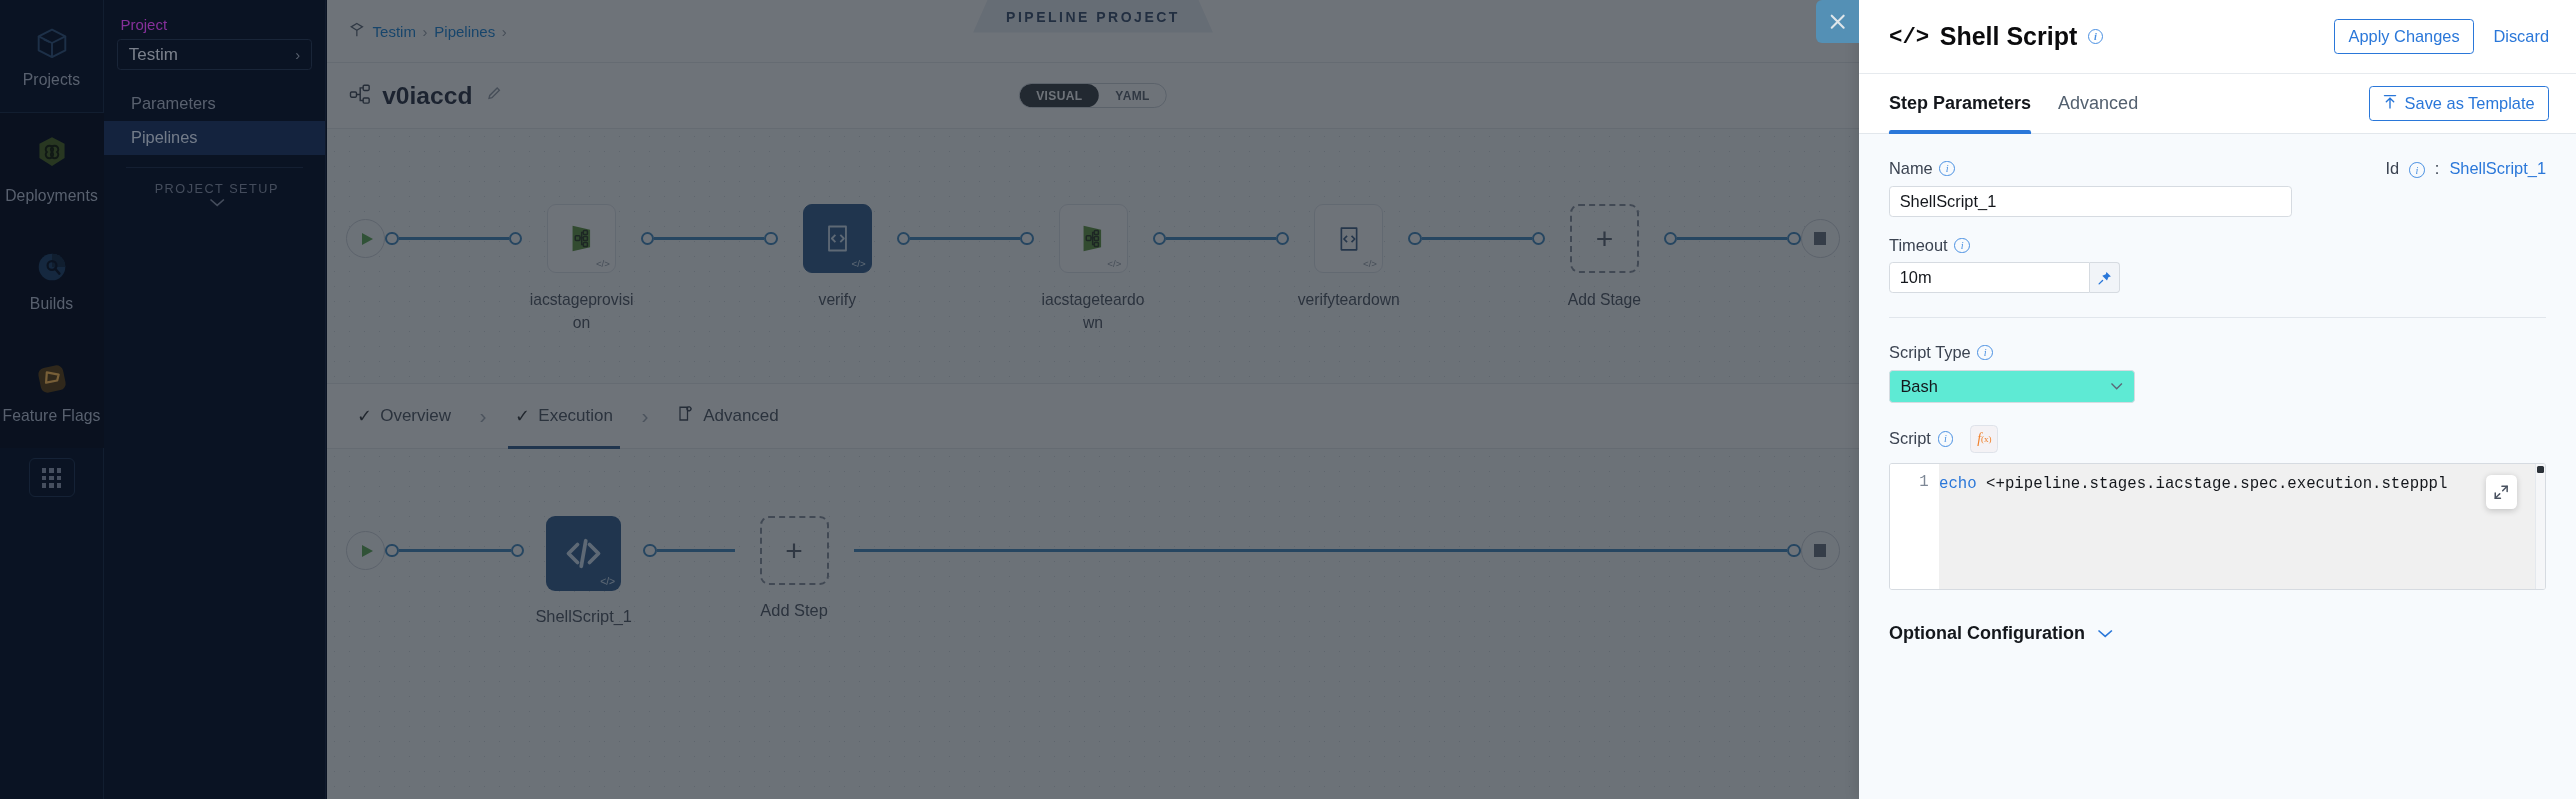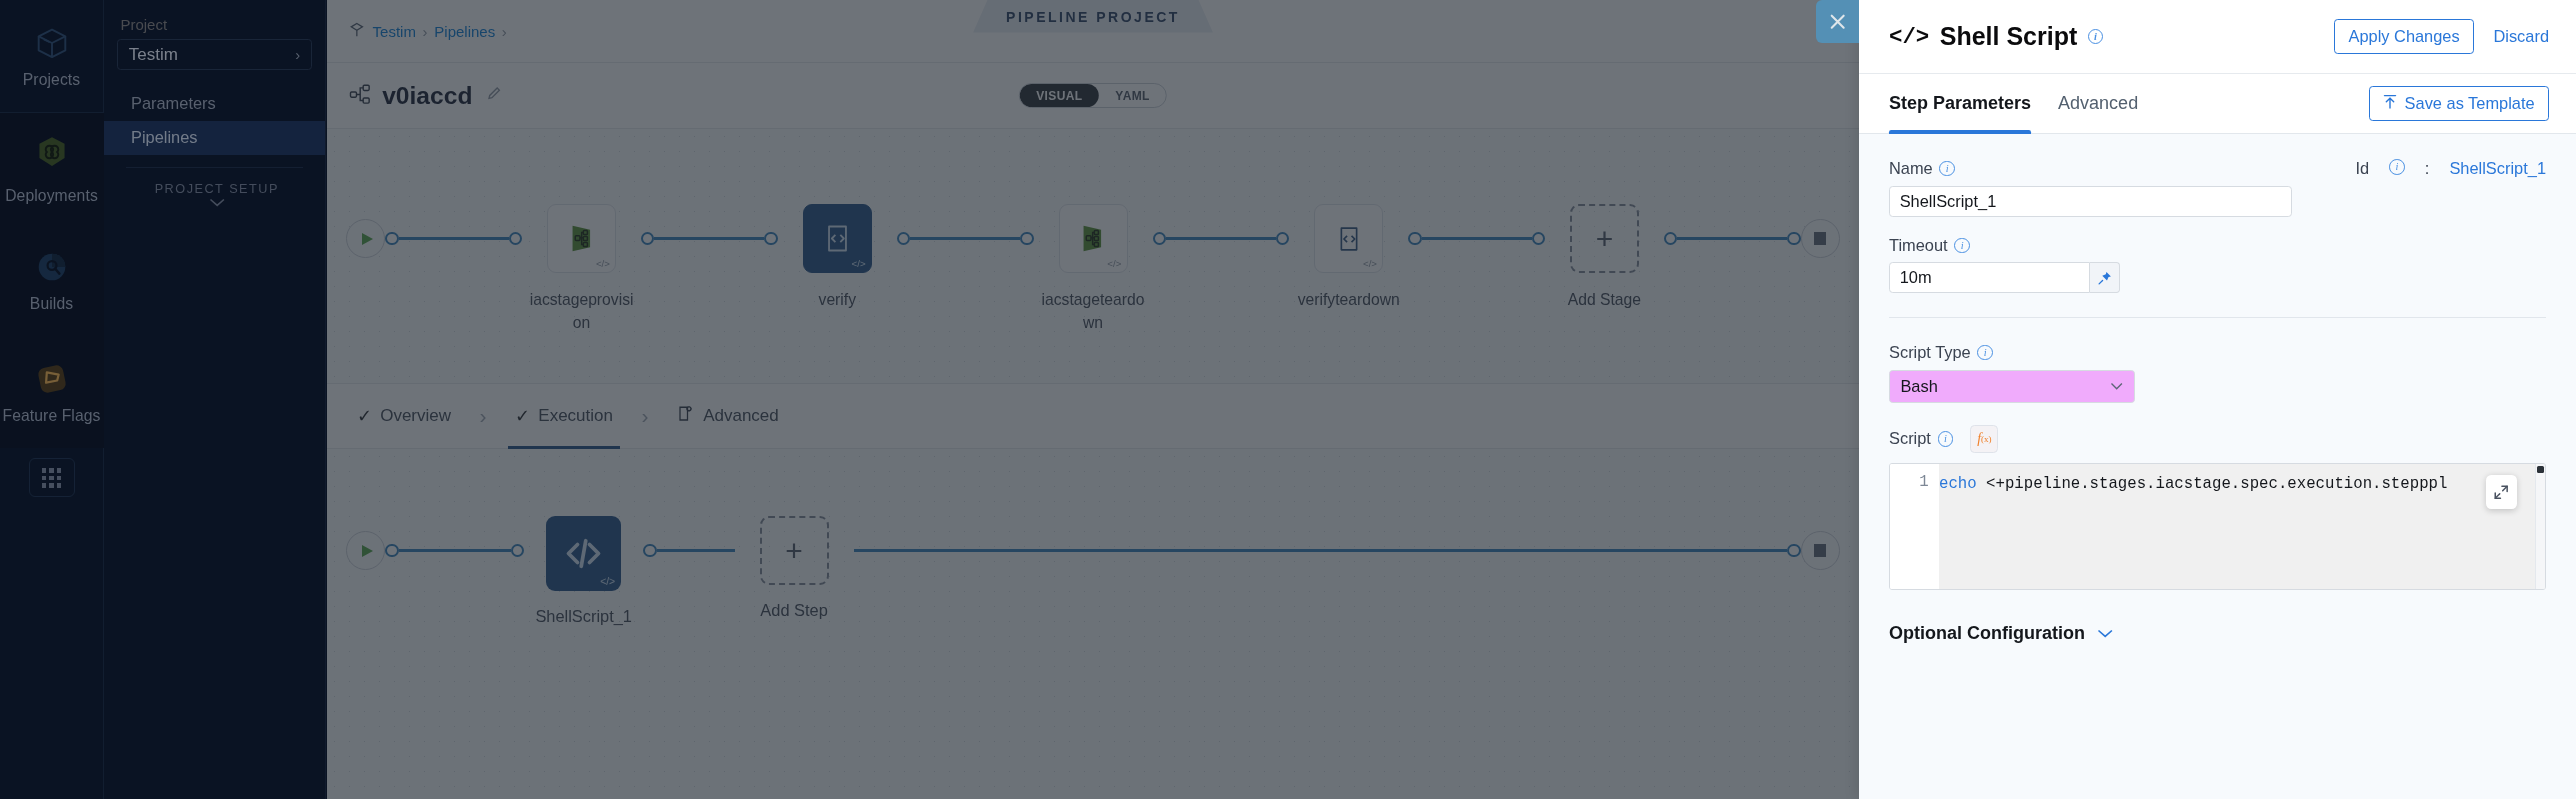--- a/index.html
+++ b/index.html
@@ -37,21 +37,21 @@
   }
   .rail-grid-btn .dot { width: 4.5px; height: 4.5px; background: #6f7b8c; }
   .rail-grid-inner { display: grid; grid-template-columns: repeat(3, 4.5px); gap: 3px; }
 
   
   #project-nav {
     position: absolute; left: 104px; top: 0; width: 222px; height: 799px;
     background: #0b1628; border-right: 0.7px solid #16243a;
     padding: 16.4px 0 0 0;
   }
-  .pn-label { font-size: 15px; color: #737373; padding: 0 16.4px 6px 16.4px; }
+  .pn-label { font-size: 15px; color: #d946ef; padding: 0 16.4px 6px 16.4px; }
   .pn-select {
     margin: 0 13.4px; height: 31px; border: 0.7px solid #24344c; border-radius: 3.7px;
     display: flex; align-items: center; justify-content: space-between;
     padding: 0 10.4px; cursor: pointer;
   }
   .pn-select .v { font-size: 17px; color: #c5ccd6; }
   .pn-select .chev { color: #8d97a6; font-size: 15px; }
   .pn-items { margin-top: 16.4px; }
   .pn-item {
     height: 34px; display: flex; align-items: center; padding-left: 27px;
@@ -233,39 +233,39 @@
     background: #2a77d9; border-radius: 2.2px 2.2px 0 0;
   }
   .save-tpl { margin-left: auto; display: flex; align-items: center; gap: 6.7px; }
 
   .sp-body { flex: 1; padding: 25px 30px 0 30px; overflow: hidden; }
   .fld-label {
     display: flex; align-items: center; gap: 6.7px;
     font-size: 16.4px; color: #3b4351; margin-bottom: 7.5px;
   }
   .row-between { display: flex; align-items: baseline; justify-content: space-between; }
-  .id-row { display: flex; align-items: flex-start; gap: 20px; font-size: 16.4px; color: #3b4351; }
+  .id-row { display: flex; align-items: flex-end; gap: 10px; font-size: 16.4px; color: #3b4351; }
   .id-val { color: #2a77d9; }
   .txt-input {
     width: 403px; height: 31px; border: 0.7px solid #d6dbe1; border-radius: 3.7px;
     background: #fff; font-size: 16.4px; color: #14171c; padding: 0 9.7px;
     font-family: "Liberation Sans", sans-serif;
   }
   .timeout-wrap { display: flex; }
   .timeout-wrap .txt-input { width: 201px; border-radius: 3.7px 0 0 3.7px; }
   .pin-btn {
     width: 30px; height: 31px; border: 0.7px solid #d6dbe1; border-left: none;
     border-radius: 0 3.7px 3.7px 0; background: #f1f4f8;
     display: flex; align-items: center; justify-content: center; cursor: pointer;
     color: #2a77d9; font-size: 15.7px;
   }
   .sp-divider { height: 0.7px; background: #e1e6ec; margin: 24px 0 25px 0; }
   .select-box {
     width: 246px; height: 33px; border: 0.7px solid #d6dbe1; border-radius: 3.7px;
-    background: #f0abfc; display: flex; align-items: center; justify-content: space-between;
+    background: #5eead4; display: flex; align-items: center; justify-content: space-between;
     padding: 0 10.4px; font-size: 16.4px; color: #14171c; cursor: pointer;
   }
   .select-box .chev { color: #5b6676; font-size: 12.7px; }
   .fx-btn {
     width: 28px; height: 28px; border: 0.7px solid #dfe3ea; border-radius: 4.5px;
     background: #f4f2f5; display: flex; align-items: center; justify-content: center;
     cursor: pointer; color: #f0802a; font-size: 14px;
     font-family: "Liberation Serif", serif; font-style: italic; margin-left: 10.4px;
   }
   .fx-btn sub { font-size: 9px; font-style: normal; }

